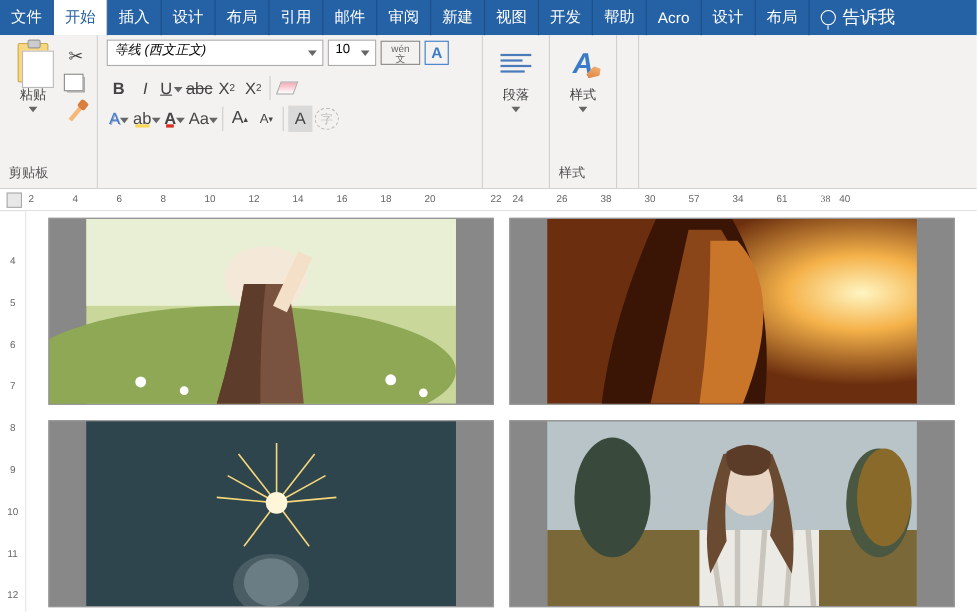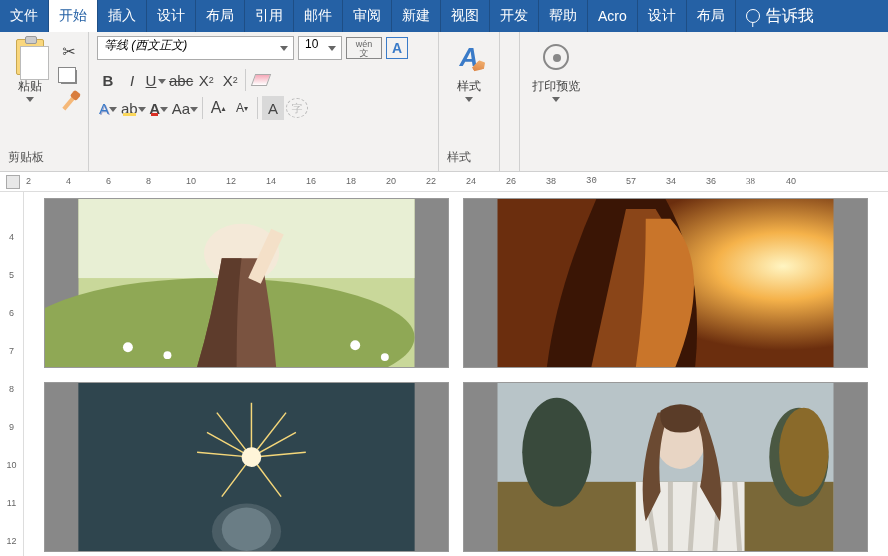--- a/index.html
+++ b/index.html
@@ -168,75 +168,80 @@
         <div class="sep"></div>
         <div class="fmt-btn" style="font-size:16px">A<sup style="font-size:8px">▴</sup></div>
         <div class="fmt-btn" style="font-size:12px">A<sup style="font-size:8px">▾</sup></div>
         <div class="sep"></div>
         <div class="fmt-btn" style="background:#d9d9d9;padding:0 3px">A</div>
         <div class="fmt-btn" style="color:#bbb;border:1px dashed #bbb;border-radius:50%;width:20px;height:20px;font-size:11px">字</div>
       </div>
     </div>
   </div>
 
+  <div class="group">
+    <div class="group-body">
+      <div class="big-btn">
+        <div class="ico">
+            <div class="para-ico">
+              <span></span>
+              <span></span>
+              <span></span>
+              <span></span>
+            </div>
+          </div>
+        <span>段落</span>
+        <span class="caret"></span>
+      </div>
+    </div>
+    <div class="group-label">&nbsp;</div>
+  </div>
 
   <div class="group">
     <div class="group-body">
       <div class="big-btn">
         <div class="ico">
             <div class="styles-ico">A</div>
           </div>
         <span>样式</span>
         <span class="caret"></span>
       </div>
     </div>
     <div class="group-label">样式</div>
   </div>
 
   <div class="group">
     <div class="group-label">&nbsp;</div>
   </div>
 
-  <div class="group" style="border-right:none">
-    <div class="group-body">
-      <div class="big-btn">
-        <div class="ico">
-            <div class="preview-ico"></div>
-          </div>
-        <span>打印预览</span>
-        <span class="caret"></span>
-      </div>
-    </div>
-    <div class="group-label">&nbsp;</div>
-  </div>
 </div>
 
 <div class="ruler-h">
   <div class="tab-mark"></div>
   <div class="ruler-ticks" id="hruler">
       <span style="position: absolute; top: 4px; left: 0px;">2</span>
       <span style="position: absolute; top: 4px; left: 40px;">4</span>
       <span style="position: absolute; top: 4px; left: 80px;">6</span>
       <span style="position: absolute; top: 4px; left: 120px;">8</span>
       <span style="position: absolute; top: 4px; left: 160px;">10</span>
       <span style="position: absolute; top: 4px; left: 200px;">12</span>
       <span style="position: absolute; top: 4px; left: 240px;">14</span>
       <span style="position: absolute; top: 4px; left: 280px;">16</span>
       <span style="position: absolute; top: 4px; left: 320px;">18</span>
       <span style="position: absolute; top: 4px; left: 360px;">20</span>
-      <span style="position: absolute; top: 4px; left: 400px;">22</span>
+      <span style="position: absolute; top: 4px; left: 420px;">22</span>
       <span style="position: absolute; top: 4px; left: 440px;">24</span>
       <span style="position: absolute; top: 4px; left: 480px;">26</span>
       <span style="position: absolute; top: 4px; left: 520px;">38</span>
-      <span style="position: absolute; top: 4px; left: 560px; font-family: Liberation Mono, monospace;">30</span>
+      <span style="position: absolute; top: 4px; left: 560px;">30</span>
       <span style="position: absolute; top: 4px; left: 600px;">57</span>
       <span style="position: absolute; top: 4px; left: 640px;">34</span>
-      <span style="position: absolute; top: 4px; left: 680px;">36</span>
+      <span style="position: absolute; top: 4px; left: 680px;">61</span>
       <span style="position: absolute; top: 4px; left: 720px; font-family: Liberation Serif, serif;">38</span>
-      <span style="position: absolute; top: 4px; left: 760px;">40</span>
+      <span style="position: absolute; top: 4px; left: 737px;">40</span>
     </div>
 </div>
 
 <div class="ruler-v" id="vruler">
     <div class="rv-tick"></div>
     <div class="rv-tick">4</div>
     <div class="rv-tick">5</div>
     <div class="rv-tick">6</div>
     <div class="rv-tick">7</div>
     <div class="rv-tick">8</div>

